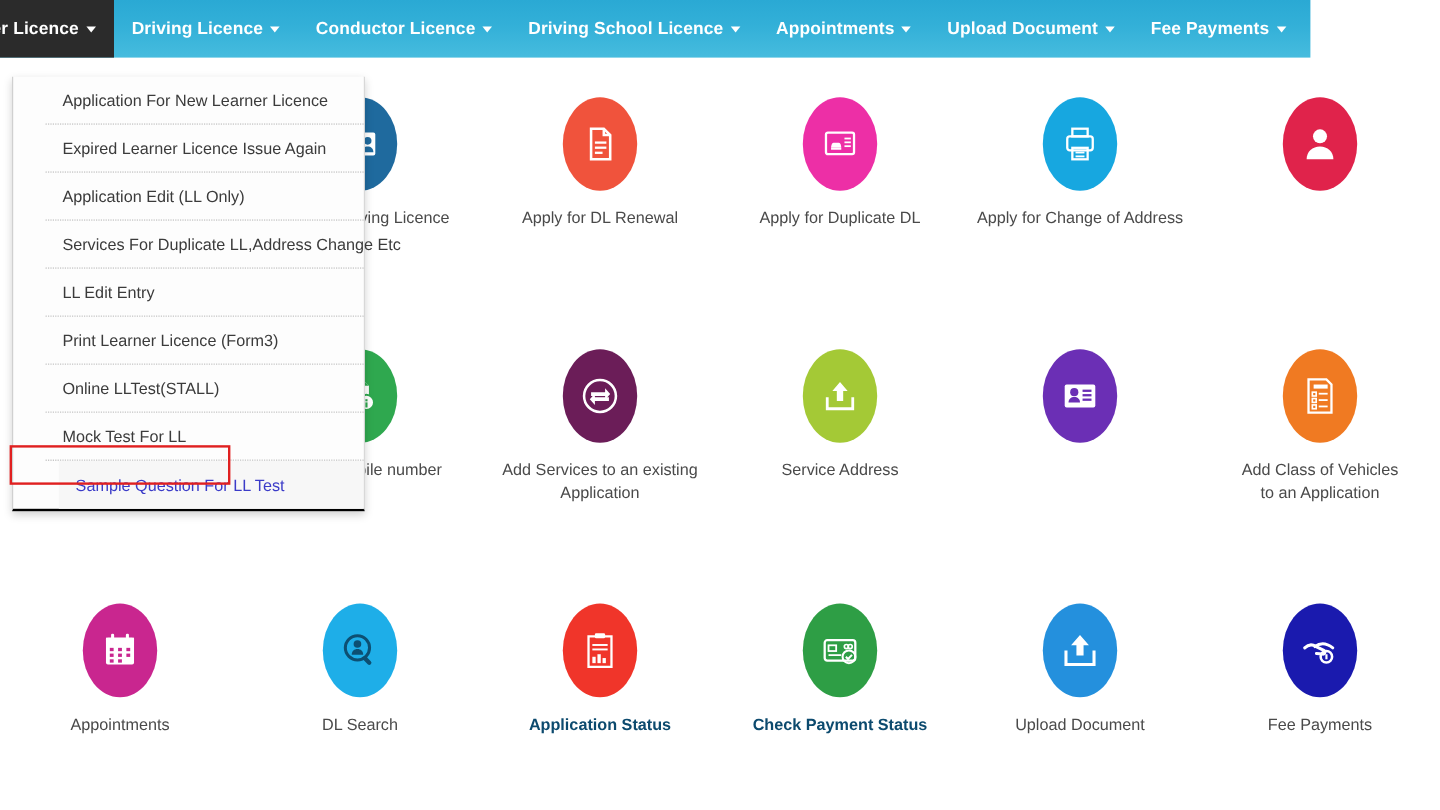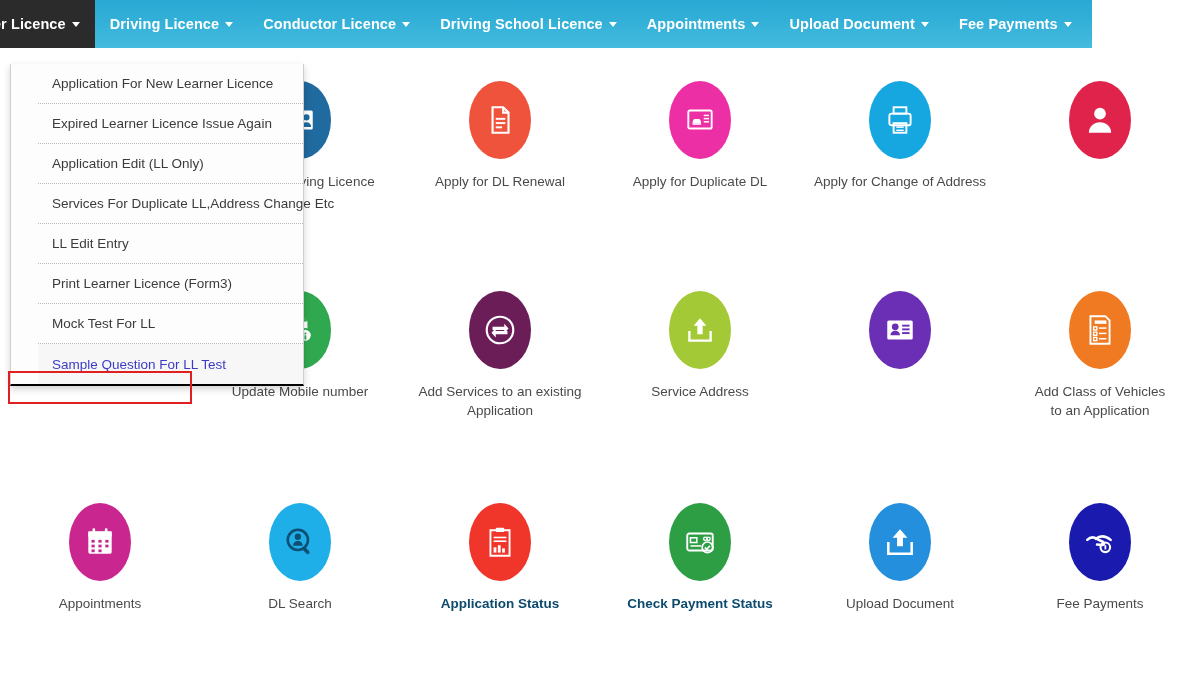--- a/index.html
+++ b/index.html
@@ -64,20 +64,21 @@
     cursor:pointer;
     border-bottom:1px dotted #b9b9b9;
     white-space:nowrap;
     box-sizing:border-box;
     background:#fdfdfd;
   }
   .dd-item:last-child{border-bottom:none;}
   .dd-item.highlight{
     color:#3b3bc8;
     background:#f7f7f7;
+    margin-left:11px;
   }
   #dd-highlight-box{
     position:absolute;
     left:8px;top:371px;
     width:184px;height:33px;
     border:2px solid #e02020;
     box-sizing:border-box;
     z-index:50;
     pointer-events:none;
   }
@@ -164,20 +165,23 @@
       <span>Application Edit (LL Only)</span>
     </div>
     <div class="dd-item">
       <span>Services For Duplicate LL,Address Change Etc</span>
     </div>
     <div class="dd-item">
       <span>LL Edit Entry</span>
     </div>
     <div class="dd-item">
       <span>Print Learner Licence (Form3)</span>
+    </div>
+    <div class="dd-item">
+      <span>Online LLTest(STALL)</span>
     </div>
     <div class="dd-item">
       <span>Mock Test For LL</span>
     </div>
     <div class="dd-item highlight">
       <span>Sample Question For LL Test</span>
     </div>
   </div>
 <div id="dd-highlight-box"></div>
 

